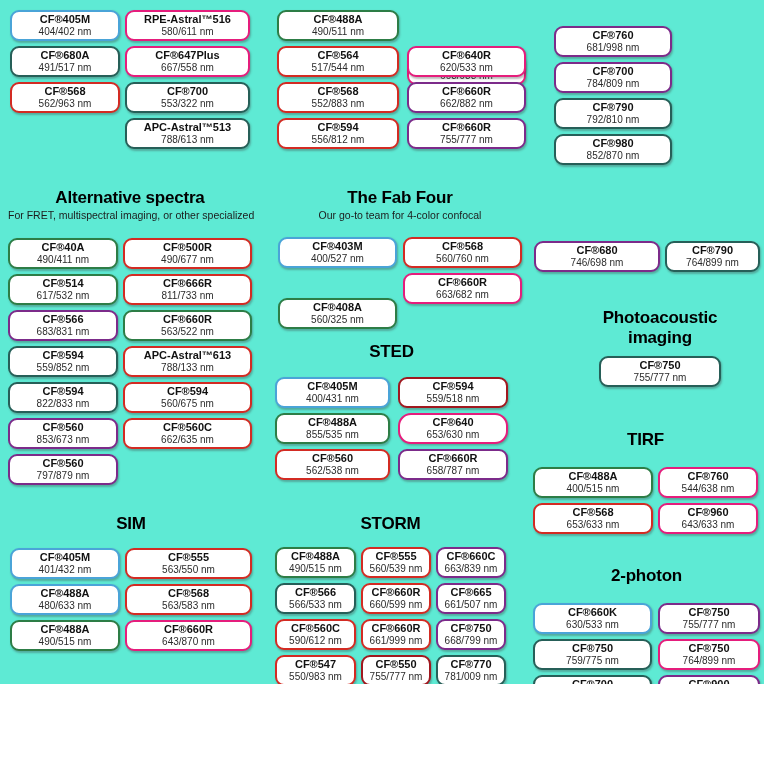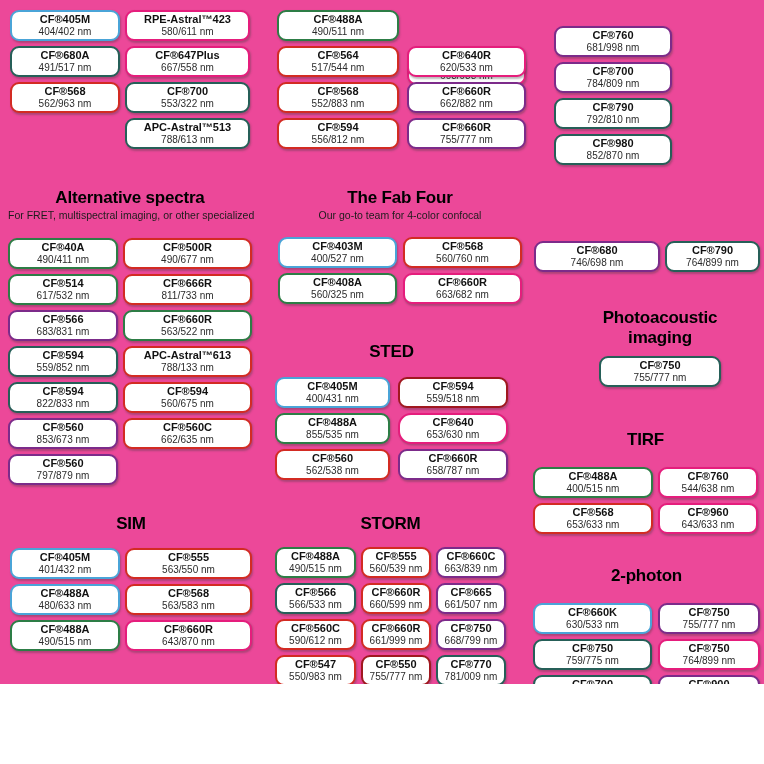--- a/index.html
+++ b/index.html
@@ -1,18 +1,18 @@
 <!DOCTYPE html>
 <html><head>
 <meta charset="utf-8">
 <style>
   html, body { margin:0; padding:0; background:#ffffff; }
   body { font-family:"Liberation Sans", sans-serif; }
   #canvas {
-    position:relative; width:764px; height:684px; background:#ec4899; overflow:hidden;
+    position:relative; width:764px; height:684px; background:#5eead4; overflow:hidden;
   }
   .section { position:absolute; }
   .section-title {
     font-weight:bold; font-size:17px; line-height:20px; text-align:center;
     color:#000; letter-spacing:-0.2px;
   }
   .section-subtitle {
     font-size:10.5px; line-height:14px; text-align:center; color:#1c1c1c; white-space:nowrap;
   }
   .grid { display:grid; column-gap:5px; row-gap:5px; grid-auto-rows:31px; }
@@ -43,21 +43,21 @@
         </div>
         <div class="pill" style="border-color: rgb(211, 43, 35);">
           <div class="pill-name">CF®568</div>
           <div class="pill-range">562/963 nm</div>
         </div>
       </div>
     </div>
     <div class="section section-top-col-2" style="left: 125px; top: 10px; width: 125px;">
       <div class="grid" style="grid-template-columns: 1fr;">
         <div class="pill" style="border-color: rgb(229, 29, 124);">
-          <div class="pill-name">RPE-Astral™423</div>
+          <div class="pill-name">RPE-Astral™516</div>
           <div class="pill-range">580/611 nm</div>
         </div>
         <div class="pill" style="border-color: rgb(229, 29, 124);">
           <div class="pill-name">CF®647Plus</div>
           <div class="pill-range">667/558 nm</div>
         </div>
         <div class="pill" style="border-color: rgb(38, 95, 88);">
           <div class="pill-name">CF®700</div>
           <div class="pill-range">553/322 nm</div>
         </div>
@@ -190,21 +190,21 @@
       <div class="section-subtitle">Our go-to team for 4-color confocal</div>
       <div class="grid" style="grid-template-columns: 119px 119px; column-gap: 6px; margin-top: 15px;">
         <div class="pill" style="border-color: rgb(74, 164, 216);">
           <div class="pill-name">CF®403M</div>
           <div class="pill-range">400/527 nm</div>
         </div>
         <div class="pill" style="border-color: rgb(211, 43, 35);">
           <div class="pill-name">CF®568</div>
           <div class="pill-range">560/760 nm</div>
         </div>
-        <div class="pill" style="border-color: rgb(45, 125, 70);">
+        <div class="pill" style="border-color: rgb(45, 125, 70); margin-top: 25px;">
           <div class="pill-name">CF®408A</div>
           <div class="pill-range">560/325 nm</div>
         </div>
         <div class="pill" style="border-color: rgb(229, 29, 124);">
           <div class="pill-name">CF®660R</div>
           <div class="pill-range">663/682 nm</div>
         </div>
       </div>
     </div>
     <div class="section section-nir-pair" style="left: 534px; top: 241px; width: 226px;">

